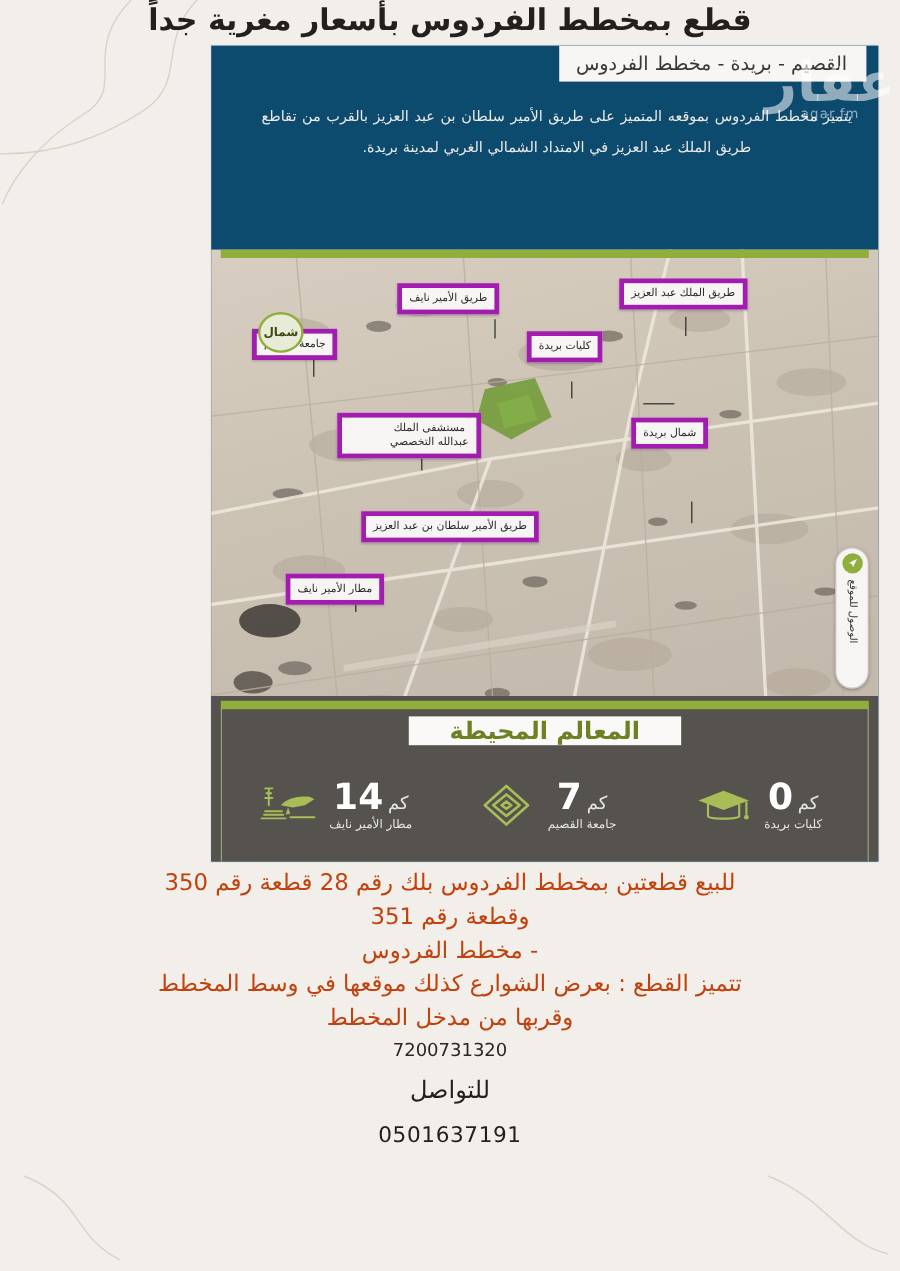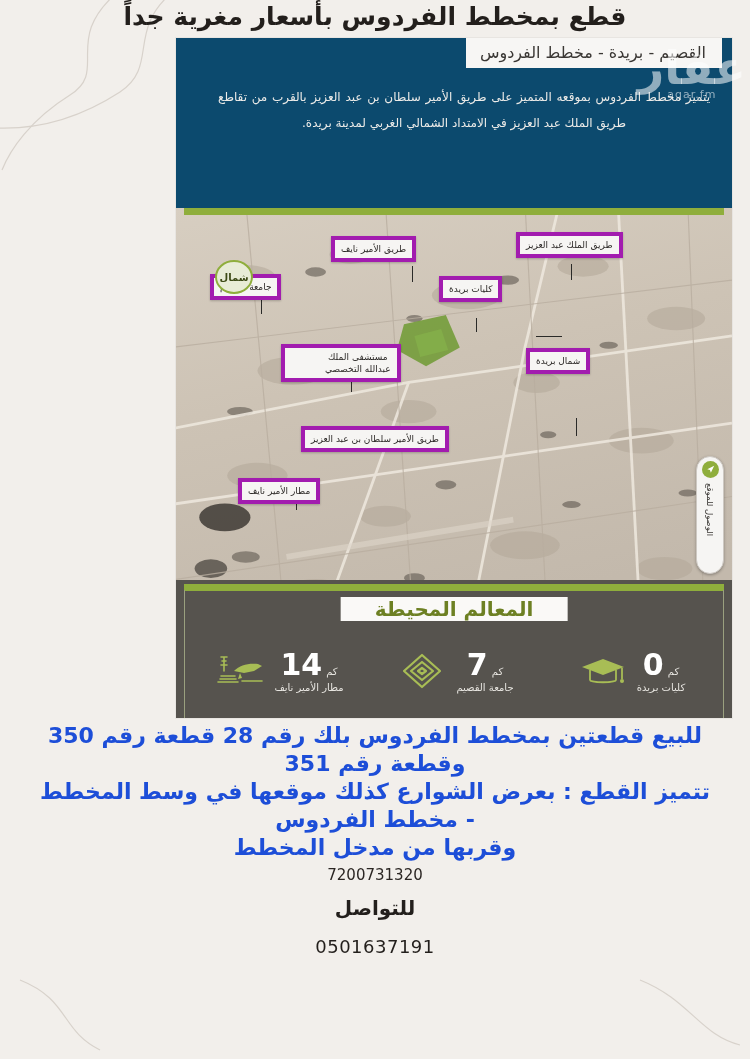--- a/index.html
+++ b/index.html
@@ -124,31 +124,31 @@
     position:absolute;left:14px;right:14px;
     display:flex;flex-direction:row-reverse;justify-content:space-around;
     align-items:flex-start;
   }
   .lm-row.row1{top:68px;}
   .lm-item{display:flex;flex-direction:row-reverse;align-items:center;gap:6px;direction:rtl;width:150px;justify-content:center;}
   .lm-icon{width:56px;height:46px;flex:0 0 auto;display:flex;align-items:center;justify-content:center;}
   .lm-textblock{display:flex;flex-direction:column;align-items:center;}
   .lm-numline{display:flex;flex-direction:row-reverse;align-items:baseline;gap:4px;}
   .lm-num{font-size:30px;font-weight:bold;color:#ffffff;line-height:30px;}
-  .lm-unit{font-size:10px;color:#e7e5e0;}
+  .lm-unit{font-size:15px;color:#e7e5e0;}
   .lm-name{font-size:10px;color:#e7e5e0;margin-top:2px;white-space:nowrap;}
   
   .body-copy{
     position:absolute;left:20px;right:20px;top:722px;z-index:4;
     text-align:center;direction:rtl;
   }
-  .bc-line{font-size:22px;line-height:28px;font-weight:bold;color:#1d4ed8;}
+  .bc-line{font-size:19px;line-height:28px;font-weight:normal;color:#c2410c;}
   .bc-small{font-size:15px;line-height:26px;color:#2b2623;margin-top:8px;}
   .bc-num{font-size:15px;line-height:26px;color:#2b2623;}
-  .bc-contact{font-size:20px;font-weight:bold;line-height:32px;color:#231f1c;margin-top:4px;}
+  .bc-contact{font-size:20px;font-weight:normal;line-height:32px;color:#231f1c;margin-top:4px;}
   .bc-phone{font-size:18px;line-height:34px;color:#231f1c;margin-top:6px;letter-spacing:.5px;}
   
   .watermark{
     position:absolute;right:4px;top:44px;z-index:9;
     text-align:center;color:rgba(255,255,255,.55);
     pointer-events:none;direction:rtl;
   }
   .wm-main{font-size:46px;font-weight:bold;line-height:48px;}
   .wm-sub{font-size:11px;letter-spacing:1px;margin-top:-4px;}
 </style>
@@ -346,19 +346,19 @@
 </div>
 
 <div class="watermark">
   <div class="wm-main">عقار</div>
   <div class="wm-sub">aqar.fm</div>
 </div>
 
 <div class="body-copy">
   <div class="bc-line">للبيع قطعتين بمخطط الفردوس بلك رقم 28 قطعة رقم 350</div>
   <div class="bc-line">وقطعة رقم 351</div>
+  <div class="bc-line">- مخطط الفردوس</div>
   <div class="bc-line">تتميز القطع : بعرض الشوارع كذلك موقعها في وسط المخطط</div>
-  <div class="bc-line">- مخطط الفردوس</div>
   <div class="bc-line">وقربها من مدخل المخطط</div>
   <div class="bc-num">7200731320</div>
   <div class="bc-contact">للتواصل</div>
   <div class="bc-phone">0501637191</div>
 </div>
 
 </body></html>

